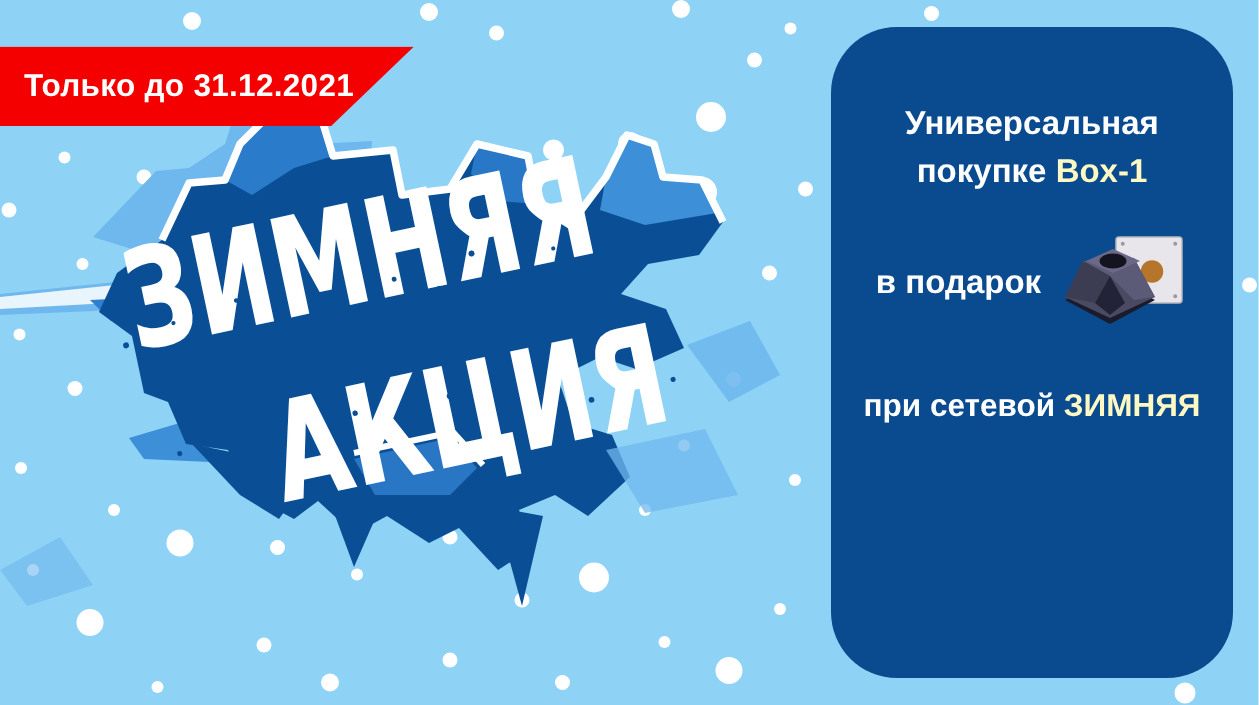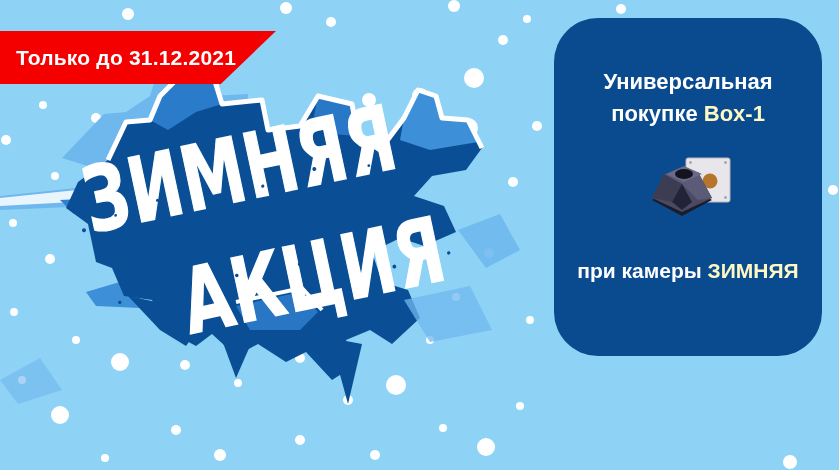--- a/index.html
+++ b/index.html
@@ -99,21 +99,21 @@
     white-space: nowrap;
     letter-spacing: 0.2px;
   }
 
   
   #panel {
     position: absolute;
     left: 554px;
     top: 18px;
     width: 268px;
-    height: 338px;
+    height: 434px;
     background: #0a4a8f;
     border-radius: 44px;
     display: flex;
     flex-direction: column;
     align-items: center;
     justify-content: flex-start;
     padding-top: 48px;
     box-sizing: border-box;
   }
   .panel-line {
@@ -291,20 +291,21 @@
   </div>
 
   <div id="panel">
 
     <div class="panel-line">Универсальная</div>
     <div class="panel-line">
       <span>покупке </span><span class="accent-red">Box-1</span>
     </div>
 
     <div id="panel-gift-row">
+      <span class="panel-line">в подарок</span>
       <span id="product-image">
         <svg width="92" height="64" viewBox="0 0 92 64">
 
           <rect x="44" y="2" width="44" height="44" rx="2" fill="#e8e6ea" stroke="#b9b6bd" stroke-width="1"></rect>
           <circle cx="48.5" cy="6.5" r="1.3" fill="#9a98a0"></circle>
           <circle cx="83.5" cy="6.5" r="1.3" fill="#9a98a0"></circle>
           <circle cx="48.5" cy="41.5" r="1.3" fill="#9a98a0"></circle>
           <circle cx="83.5" cy="41.5" r="1.3" fill="#9a98a0"></circle>
           <circle cx="68" cy="25" r="7.5" fill="#b5762c"></circle>
 
@@ -317,19 +318,19 @@
           <polygon points="24,18 42,10 60,18 42,26" fill="#6a6a88"></polygon>
           <ellipse cx="42" cy="18" rx="9" ry="5" fill="#141420"></ellipse>
 
           <polygon points="30,46 40,28 50,46 40,54" fill="#232338"></polygon>
         </svg>
       </span>
     </div>
 
     <div id="panel-bottom-block">
       <div class="panel-line" id="panel-line-buy">
-        <span>при камеры </span><span class="accent-red">ЗИМНЯЯ</span>
+        <span>при сетевой </span><span class="accent-red">ЗИМНЯЯ</span>
       </div>
     </div>
 
   </div>
 
 </div>
 
 </body></html>

